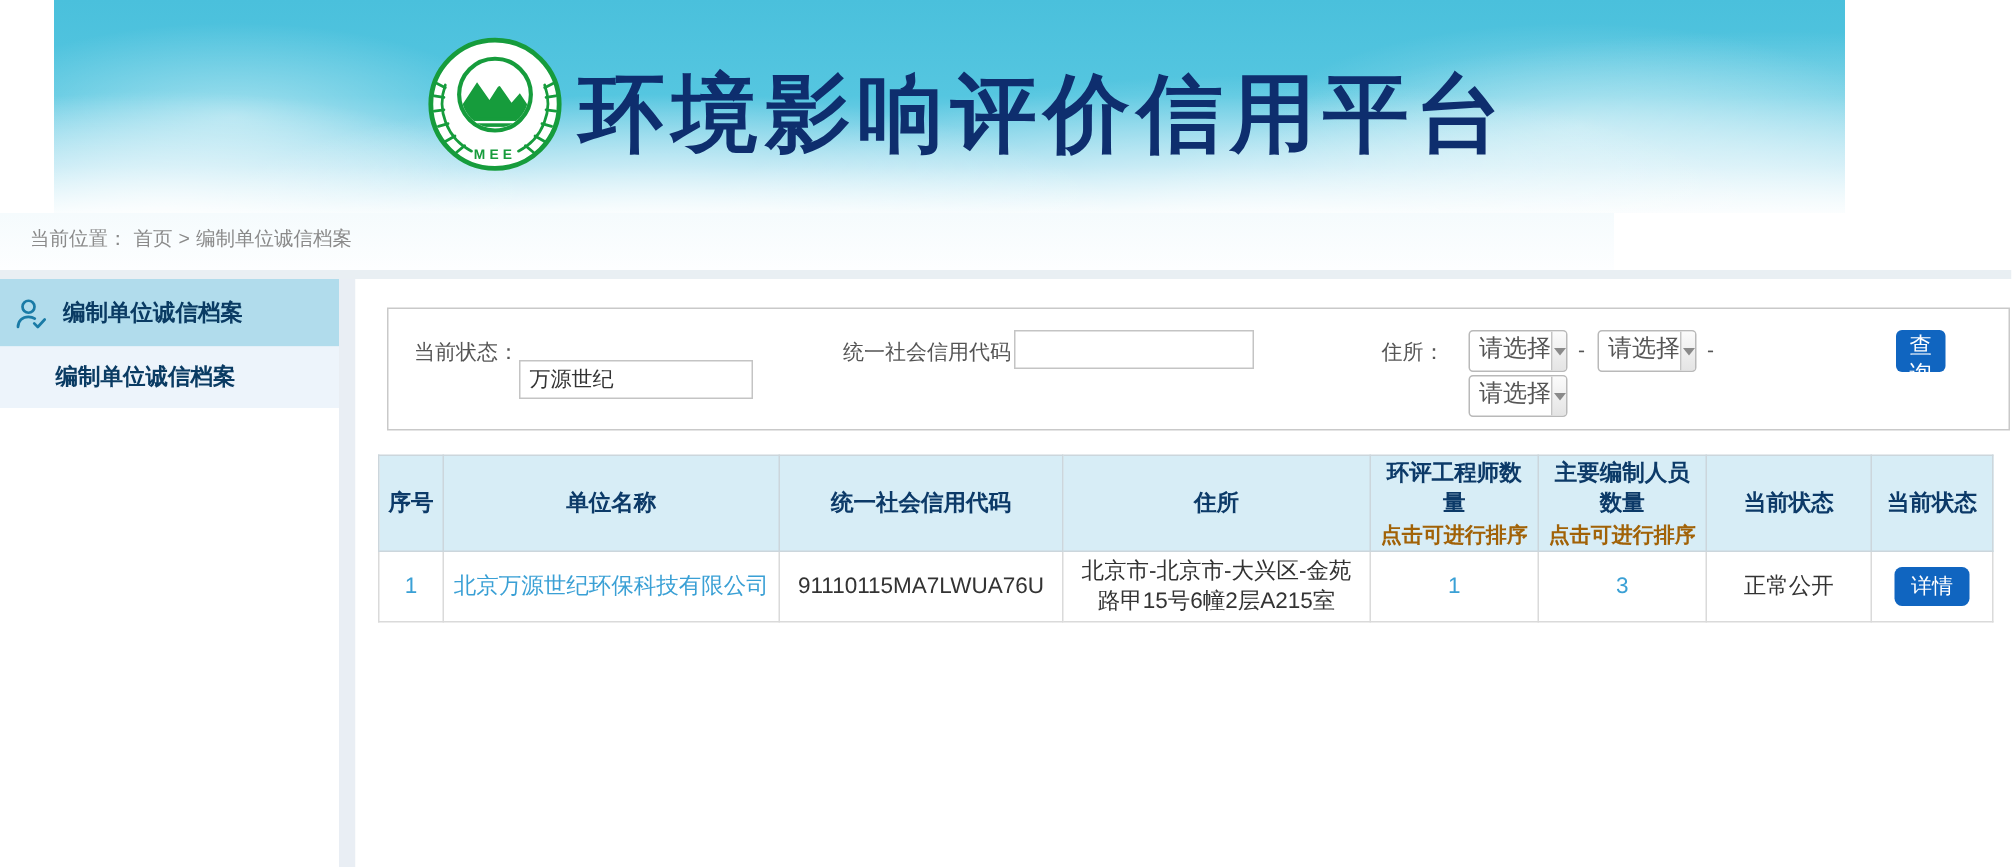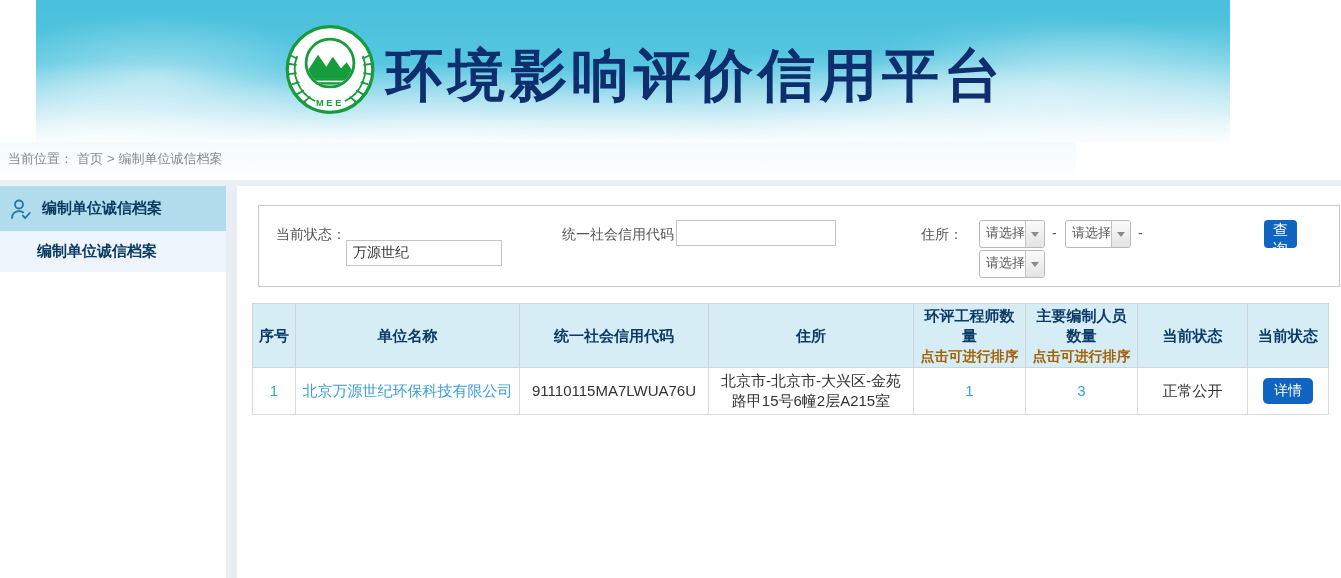--- a/index.html
+++ b/index.html
@@ -24,21 +24,21 @@
   .logo{position:absolute;left:248px;top:22px;width:92px;height:95px;}
   .site-title{
     position:absolute;left:350px;top:38px;
     font-size:57px;font-weight:bold;color:#0e2e6e;letter-spacing:5px;
     font-family:"Liberation Sans","DejaVu Sans",sans-serif;white-space:nowrap;text-align:center;
   }
   
   .breadcrumb{
     position:absolute;left:0;top:142px;width:1076px;height:38px;
     background:linear-gradient(180deg,#f5fbfd,#fdfeff);
-    font-size:13px;color:#8a8a8a;line-height:34px;padding-left:8px;box-sizing:border-box;
+    font-size:13px;color:#8a8a8a;line-height:34px;padding-left:20px;box-sizing:border-box;
   }
   .breadcrumb span{margin-right:4px;}
   .crumb-link{cursor:pointer;}
   .sep-band{position:absolute;left:0;top:180px;width:1341px;height:6px;background:#e9eff3;}
   
   .sidebar{position:absolute;left:0;top:186px;width:226px;bottom:0;background:#ffffff;}
   .side-item-active{
     height:45px;background:#b1dcec;display:flex;align-items:center;
     color:#0a3b63;font-weight:bold;font-size:15px;cursor:pointer;
   }
@@ -54,21 +54,21 @@
     position:absolute;left:21px;top:19px;width:1080px;height:80px;
     border:1px solid #c9c9c9;background:#fff;
   }
   .f-label{position:absolute;font-size:14px;color:#555;line-height:28px;white-space:nowrap;}
   .f-input{
     position:absolute;height:26px;border:1px solid #c4c4c4;background:#fff;
     font-size:14px;color:#333;padding:0 6px;box-sizing:border-box;outline:none;
     font-family:"Liberation Sans","DejaVu Sans",sans-serif;
   }
   .combo{position:absolute;width:64px;height:26px;border:1px solid #b9b9b9;border-radius:3px;background:#fff;display:flex;overflow:hidden;cursor:pointer;}
-  .combo-text{flex:1;font-size:13px;color:#555;line-height:24px;padding-left:6px;white-space:nowrap;}
+  .combo-text{flex:1;font-size:16px;color:#555;line-height:24px;padding-left:6px;white-space:nowrap;}
   .combo-btn{width:20px;border-left:1px solid #c4c4c4;background:linear-gradient(#fbfbfb,#e4e4e4);display:flex;align-items:center;justify-content:center;}
   .combo-arrow{width:0;height:0;border-left:4px solid transparent;border-right:4px solid transparent;border-top:5px solid #8a8a8a;}
   .dash{position:absolute;font-size:14px;color:#555;line-height:26px;}
   .query-btn{
     position:absolute;left:1005px;top:14px;width:33px;height:28px;
     background:#1065c0;color:#fff;border:none;border-radius:4px;
     font-size:15px;cursor:pointer;font-family:"Liberation Sans","DejaVu Sans",sans-serif;
   }
   
   .data-table{position:absolute;left:15px;top:117px;width:1076px;border-collapse:collapse;table-layout:fixed;}

